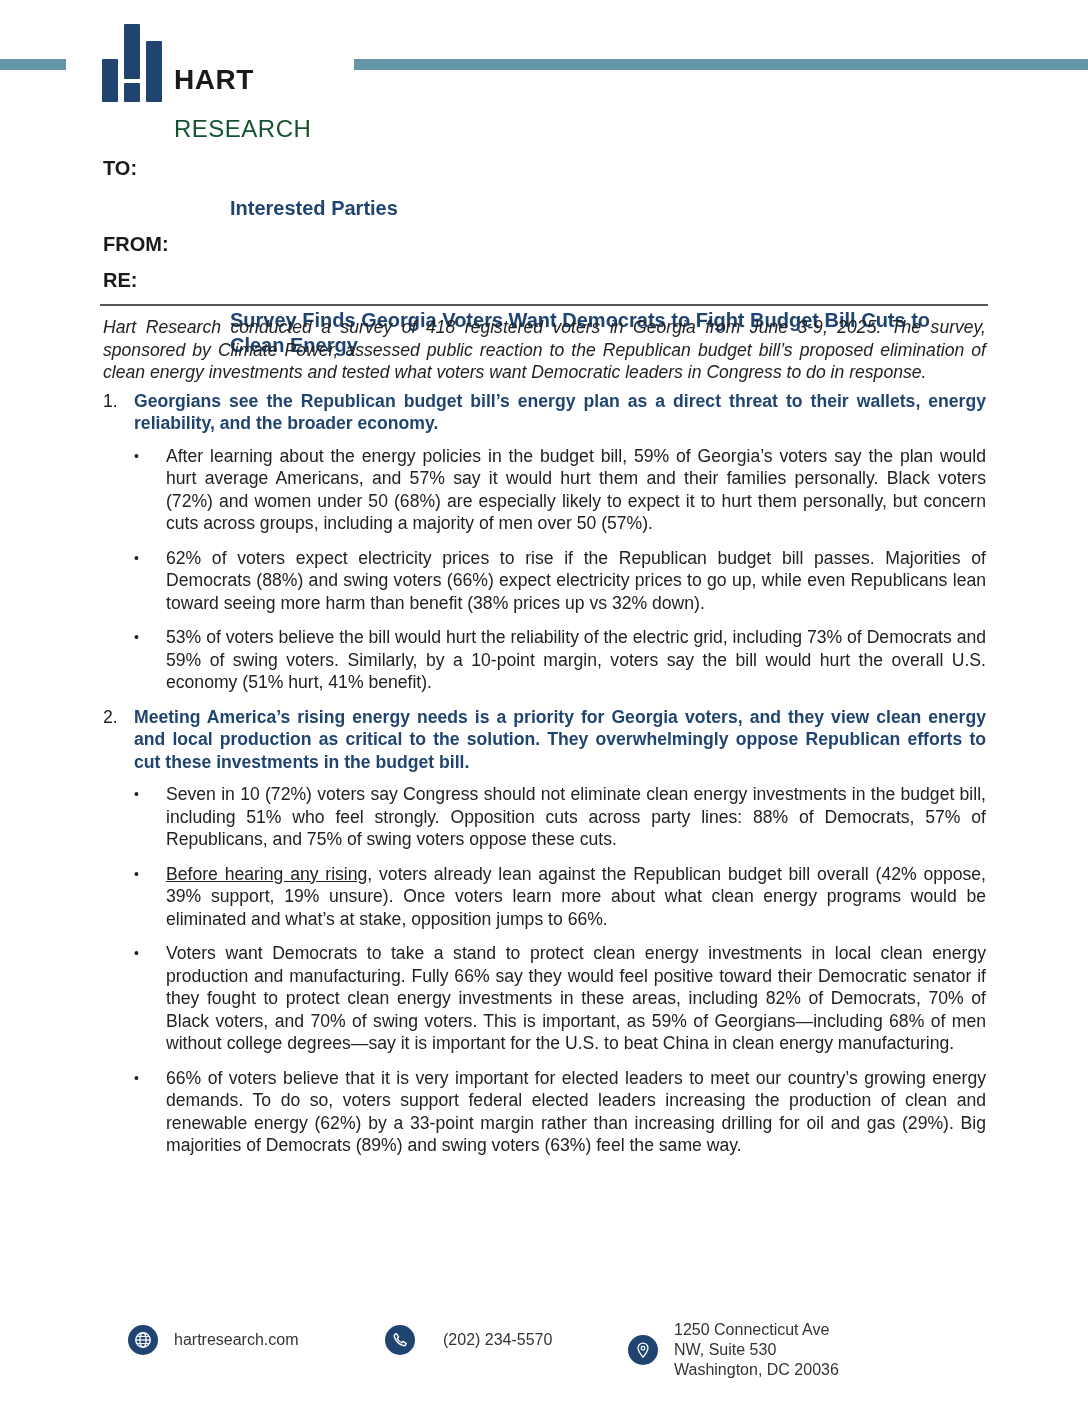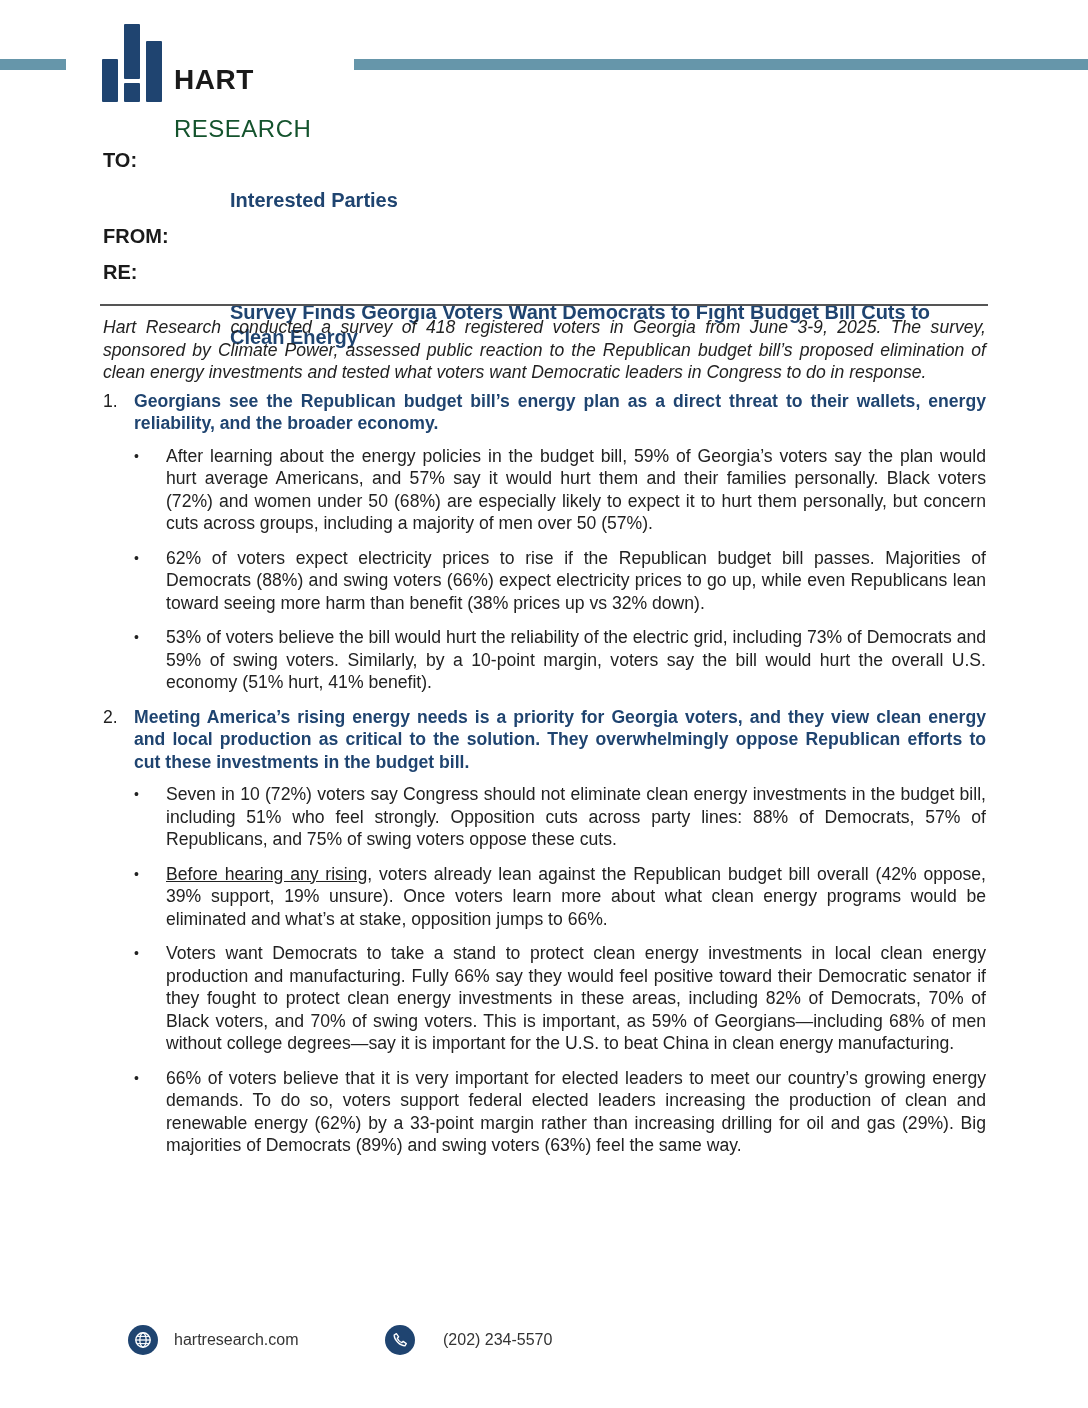--- a/index.html
+++ b/index.html
@@ -9,21 +9,21 @@
   .bar-right { position: absolute; left: 354px; top: 59px; width: 734px; height: 11px; background: #6696aa; }
   .logo { position: absolute; left: 102px; top: 24px; width: 230px; height: 80px; }
   .logo .blk { position: absolute; background: #1f4470; border-radius: 1px; }
   .logo .b1 { left: 0; top: 35px; width: 16px; height: 43px; }
   .logo .b2 { left: 22px; top: 0; width: 16px; height: 55px; }
   .logo .b2b { left: 22px; top: 59px; width: 16px; height: 19px; }
   .logo .b3 { left: 44px; top: 17px; width: 16px; height: 61px; }
   .logo .hart { position: absolute; left: 72px; top: 30px; font-size: 28px; font-weight: bold; color: #1a1a1a; letter-spacing: 0.5px; line-height: 28px; margin-top: 12px; }
   .logo .research { position: absolute; left: 72px; top: 57px; font-size: 24px; color: #14532d; letter-spacing: 0.5px; line-height: 24px; margin-top: 36px; }
 
-  .header-table { position: absolute; left: 103px; top: 148px; width: 885px; }
+  .header-table { position: absolute; left: 103px; top: 156px; width: 885px; }
   .hrow { display: flex; font-size: 20px; font-weight: bold; line-height: 25px; margin-bottom: 11px; }
   .hlabel { width: 127px; color: #1a1a1a; flex: none; }
   .hval { color: #1f4470; flex: 1; margin-top: 40px; }
   .rule { position: absolute; left: 100px; top: 304px; width: 888px; height: 0; border-top: 2px solid #555; }
 
   .content { position: absolute; left: 103px; top: 316px; width: 883px; font-size: 17.6px; line-height: 22.5px; }
   .intro { font-style: italic; text-align: justify; margin: 0 0 6px 0; color: #222; }
   .section { margin-bottom: 6px; }
   .sec-head { display: flex; font-weight: bold; color: #1f4470; text-align: justify; margin-bottom: 10px; }
   .sec-num { width: 31px; flex: none; color: #222; font-weight: normal; }
@@ -137,13 +137,25 @@
     <span>hartresearch.com</span>
   </div>
   <div class="fitem f2">
     <span class="ficon">
       <svg viewBox="0 0 20 20">
           <path d="M6 3 L8.5 6.5 L7 8 C8 10.5 9.5 12 12 13 L13.5 11.5 L17 14 L15.5 16.5 C10 16.5 3.5 10 3.5 4.5 Z" fill="none" stroke="#fff" stroke-width="1.5" stroke-linejoin="round"></path>
         </svg>
     </span>
     <span>(202) 234-5570</span>
   </div>
+  <div class="fitem f3">
+    <span class="ficon">
+      <svg viewBox="0 0 20 20">
+          <path d="M10 18 C6 13 4.5 10.5 4.5 7.8 A5.5 5.5 0 0 1 15.5 7.8 C15.5 10.5 14 13 10 18 Z" fill="none" stroke="#fff" stroke-width="1.5"></path>
+          <circle cx="10" cy="8" r="2" fill="none" stroke="#fff" stroke-width="1.4"></circle>
+        </svg>
+    </span>
+    <span class="addr">
+      <span>1250 Connecticut Ave NW, Suite 530</span><br>
+      <span>Washington, DC 20036</span>
+    </span>
+  </div>
 </div>
 
 </body></html>

